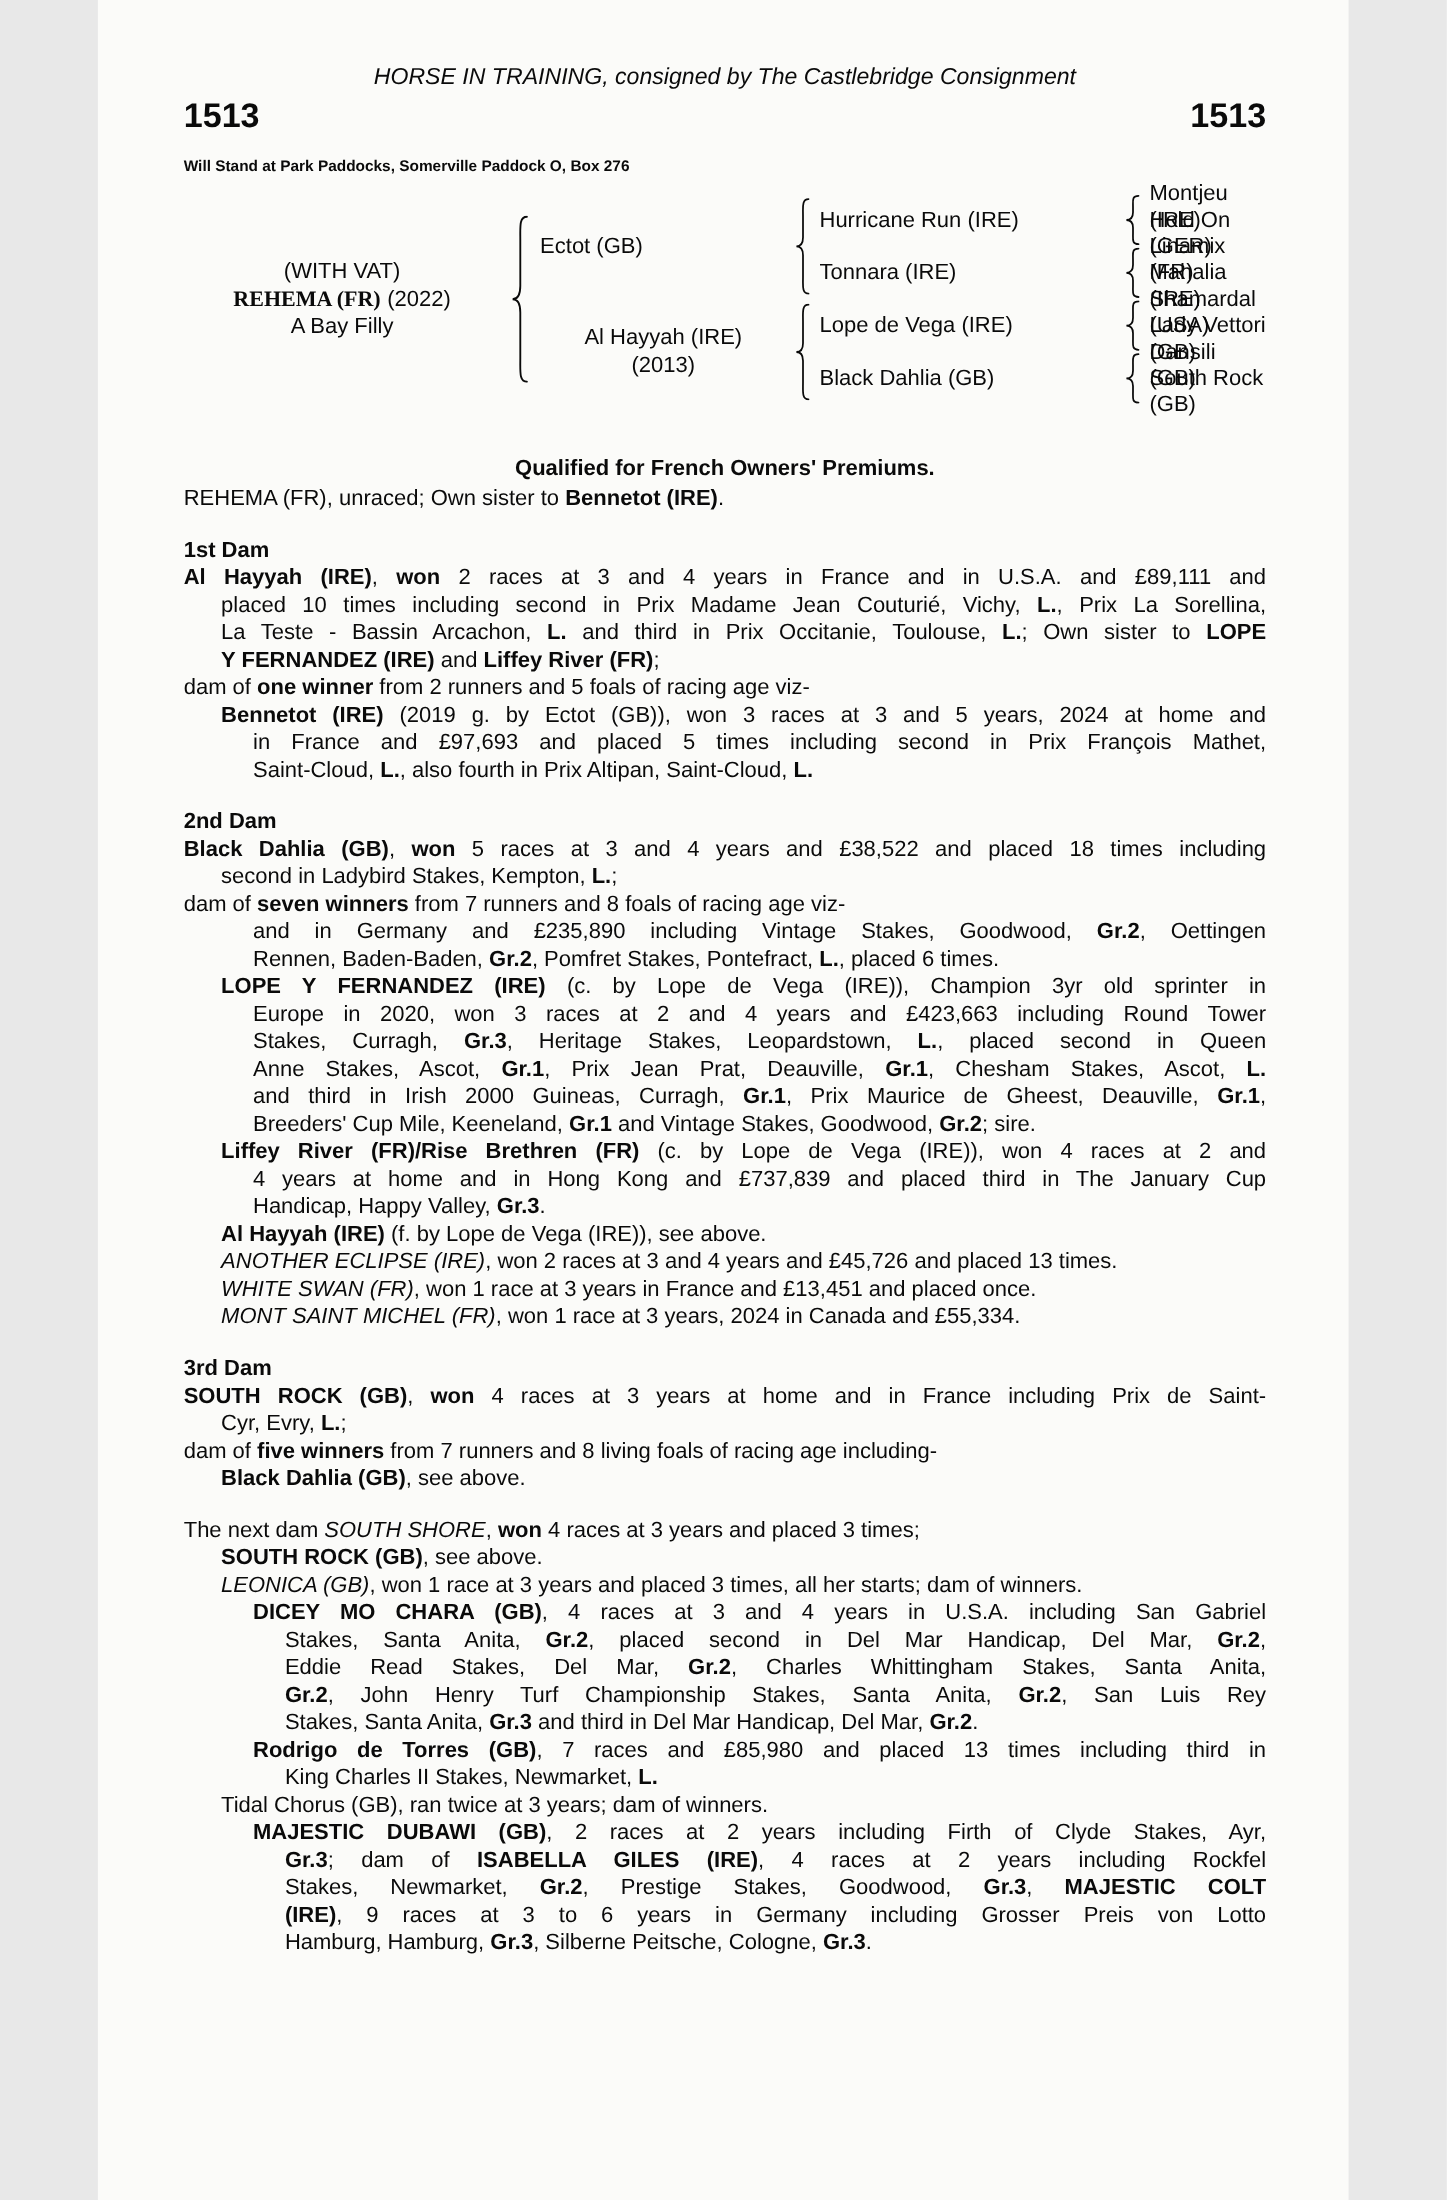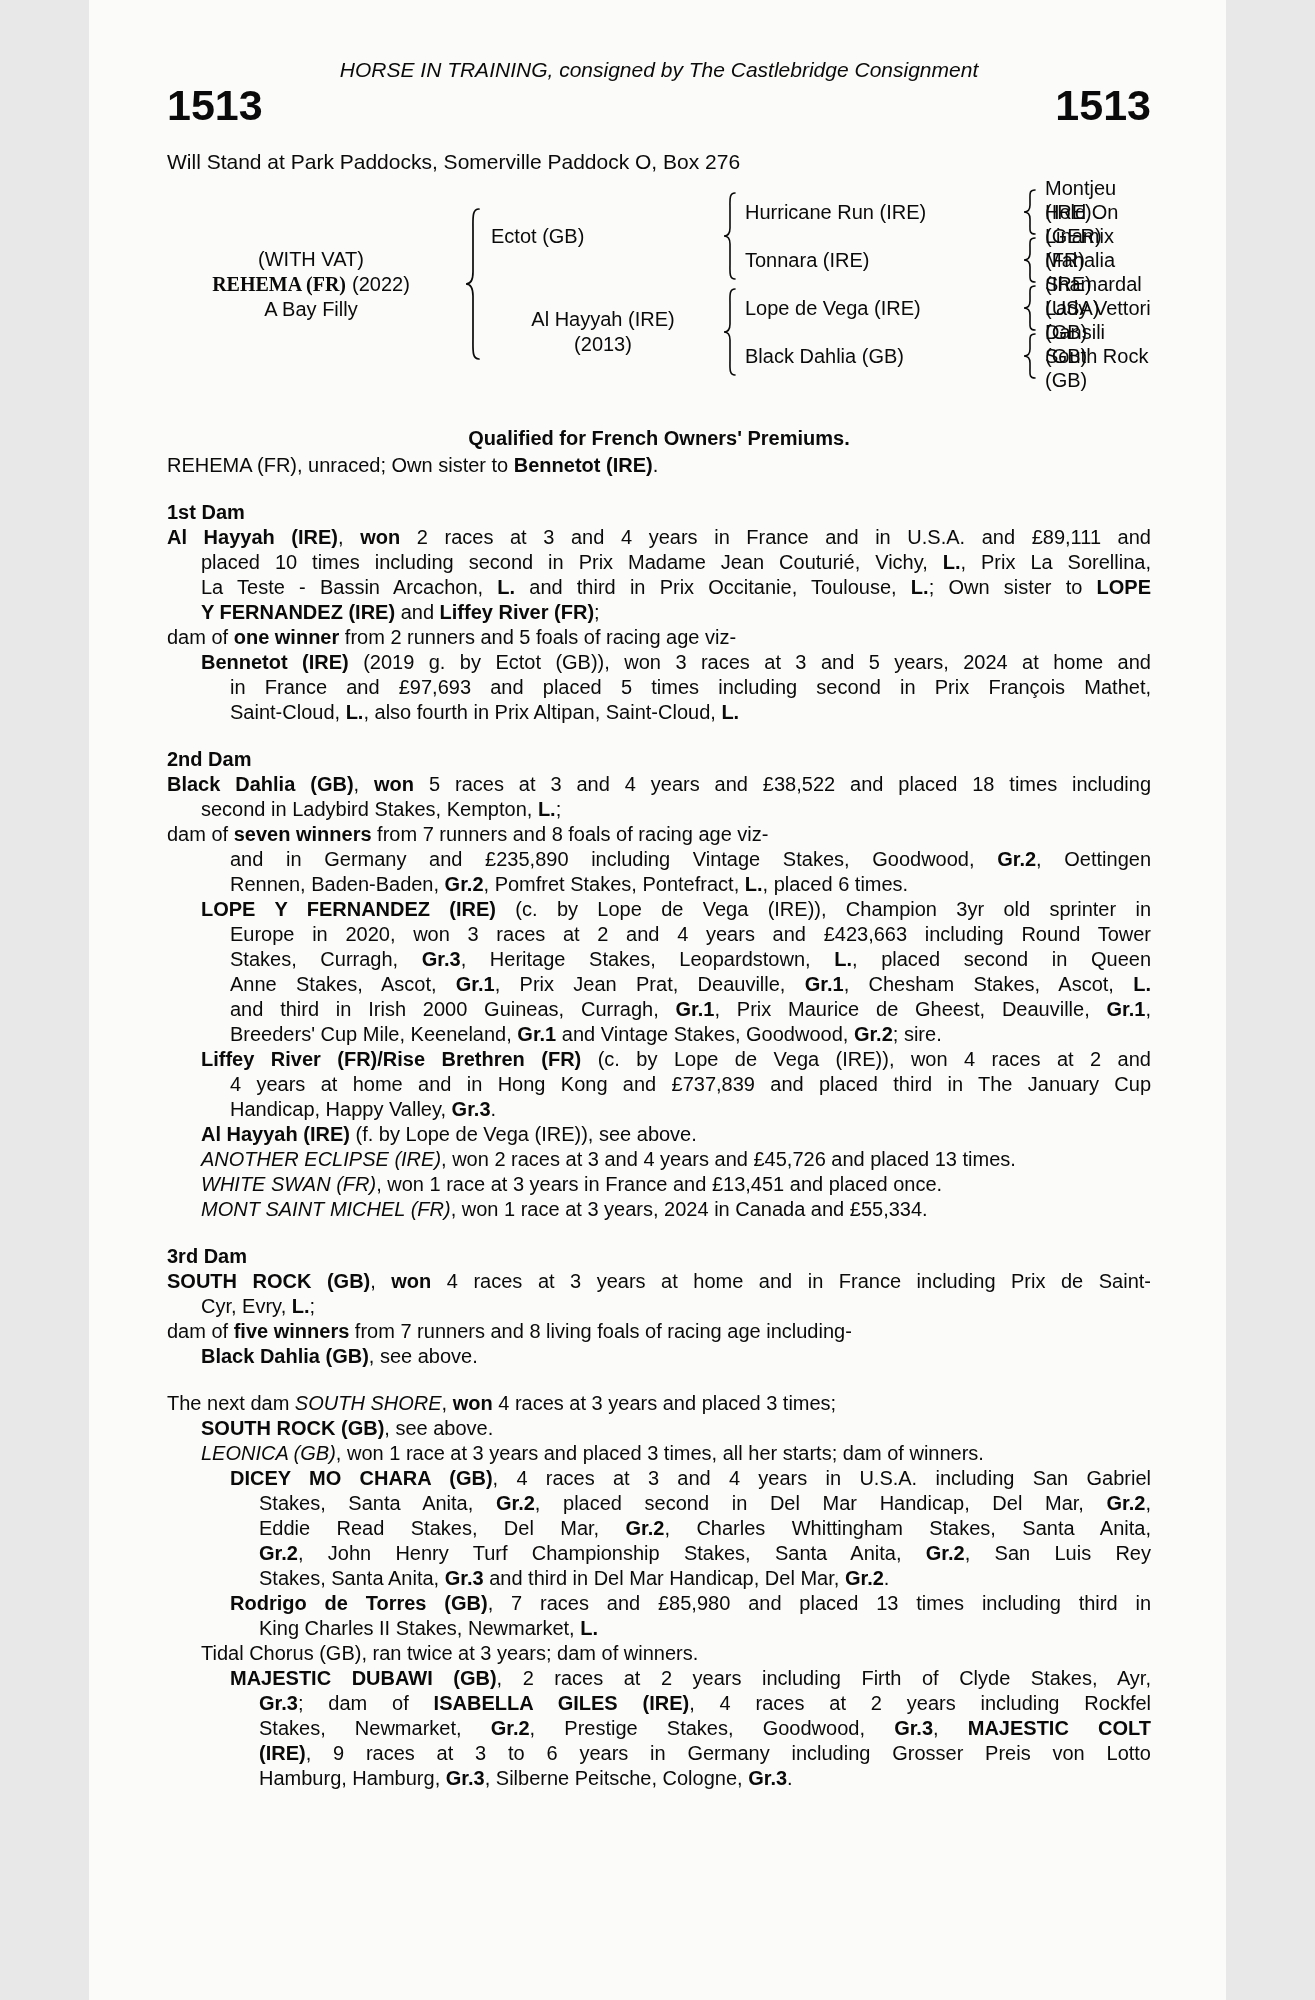--- a/index.html
+++ b/index.html
@@ -13,24 +13,24 @@
     font-family:"Liberation Sans", sans-serif;
     font-size:20px;
     color:#0a0a0a;
   }
   .consignor-line{
     text-align:center;font-style:italic;font-size:21px;line-height:24px;
   }
   .lot-row{
     display:flex;justify-content:space-between;align-items:flex-start;
     margin-top:2px;
-    font-size:43px;font-weight:bold;line-height:42px;letter-spacing:0px;
+    font-size:31px;font-weight:bold;line-height:42px;letter-spacing:0px;
   }
   .stand-line{
-    margin-top:24px;font-weight:normal;font-size:21px;line-height:24px;
+    margin-top:12px;font-weight:bold;font-size:14px;line-height:24px;
   }
   
   .tree{
     margin-top:14px;
     display:grid;
     grid-template-columns:288px 36px 224px 30px 270px 30px auto;
     grid-auto-rows:24px;
   }
   .tree .cell{display:flex;align-items:center;}
   .info-cell{grid-column:1;grid-row:1/9;flex-direction:column;align-items:flex-start;justify-content:center;line-height:25px;}

